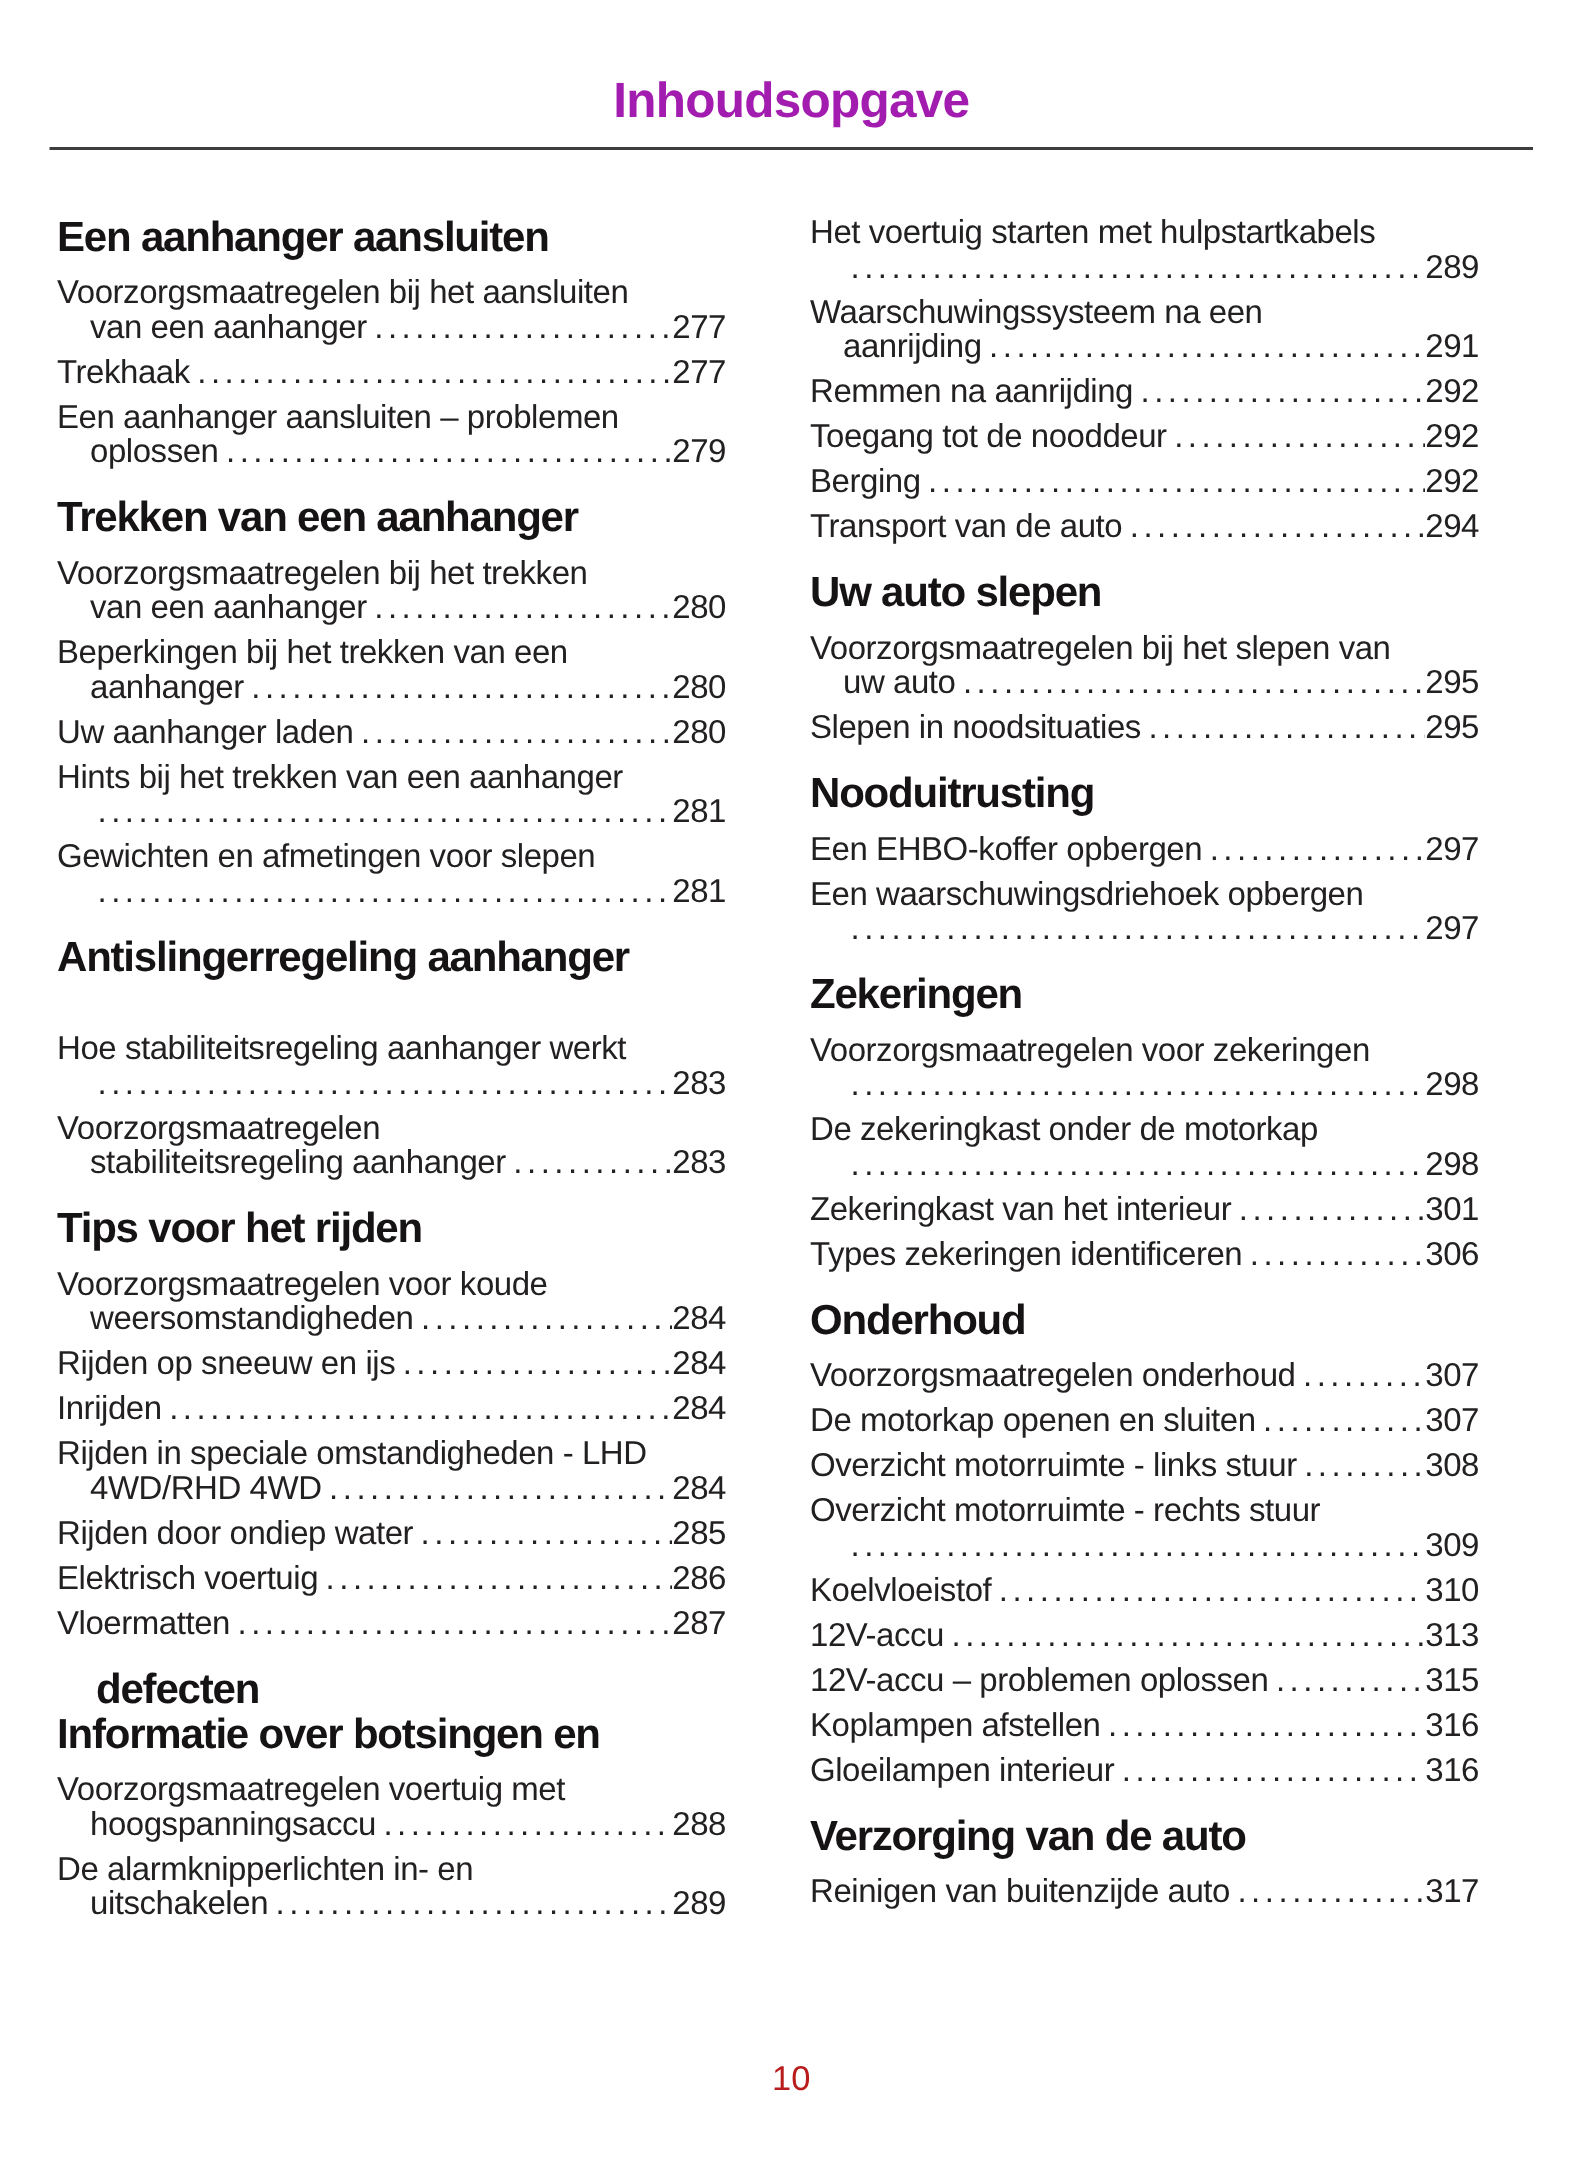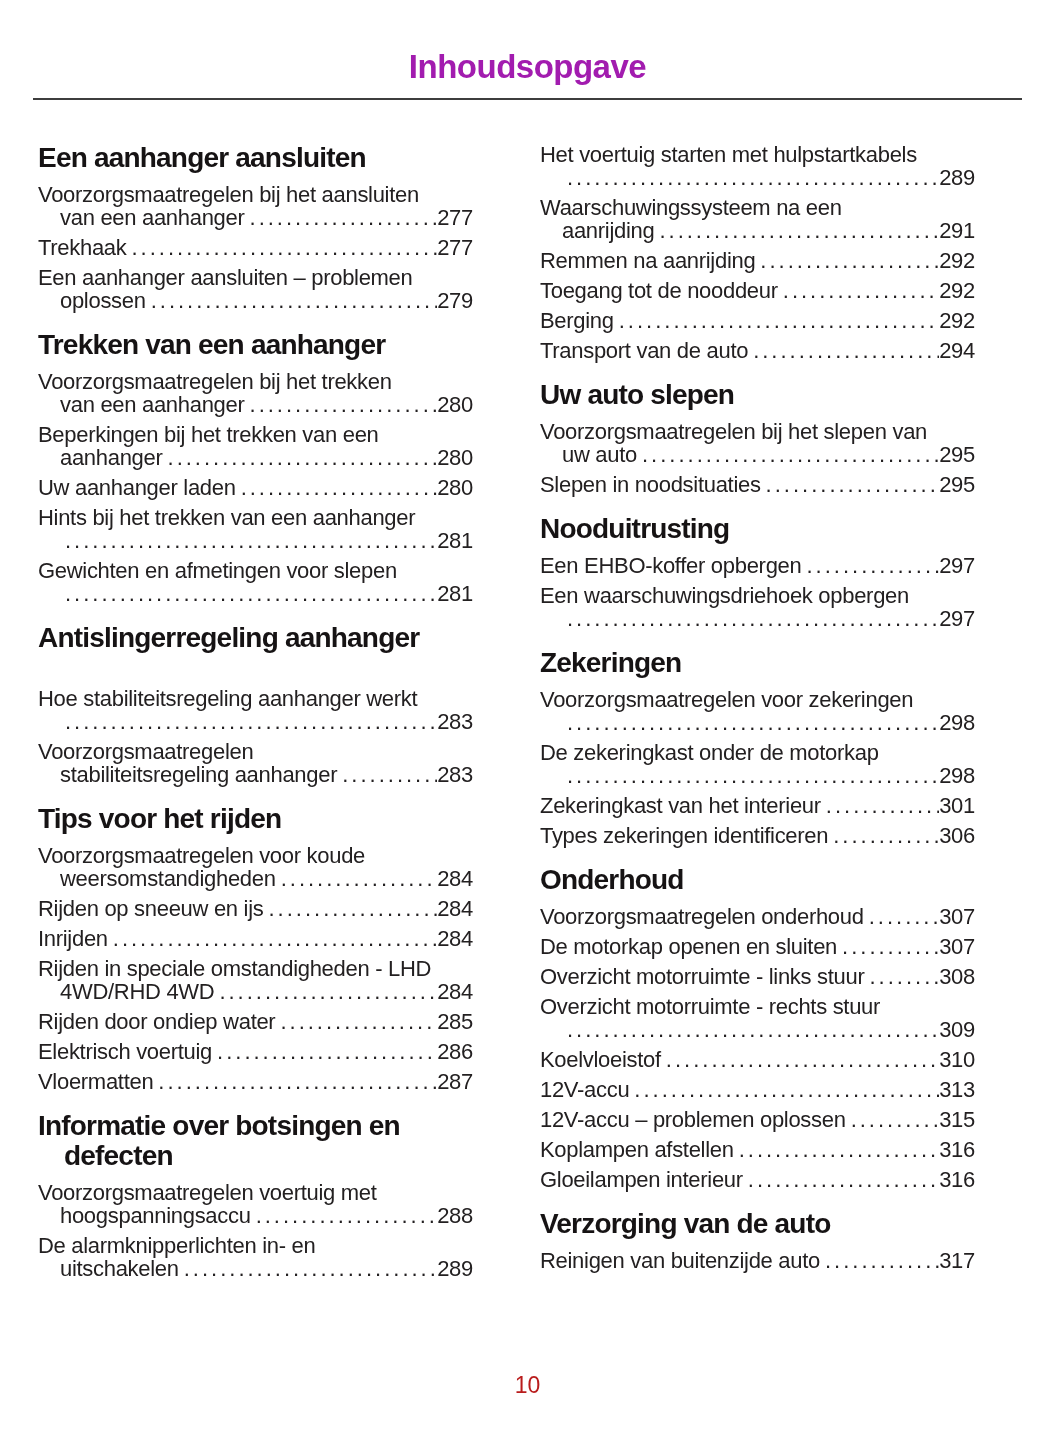--- a/index.html
+++ b/index.html
@@ -29,21 +29,21 @@
   .heading {
     margin: 18px 0 10px 0;
     font-size: 28px; font-weight: 800; line-height: 30px;
     letter-spacing: -0.8px; color: #161314;
   }
   .col section:first-child .heading { margin-top: 0; }
   .heading.space-after { margin-bottom: 34px; }
   .hline { display: block; white-space: nowrap; }
   .hline.cont { padding-left: 26px; }
 
-  .entry { margin: 0 15px 7px 0; font-size: 22px; line-height: 23px; letter-spacing: -0.3px; }
+  .entry { margin: 0 4px 7px 0; font-size: 22px; line-height: 23px; letter-spacing: -0.3px; }
   .pre { white-space: nowrap; }
   .leader { display: flex; align-items: baseline; }
   .leader.cont { padding-left: 22px; }
   .lead { white-space: nowrap; }
   .dots {
     flex: 1 1 auto; overflow: hidden; white-space: nowrap;
     padding-left: 5px; letter-spacing: 3px;
   }
   .dots::after {
     content: "....................................................................................................................................";
@@ -210,22 +210,22 @@
           <div class="entry">
             <div class="leader">
               <span class="lead">Vloermatten</span>
               <span class="dots"></span>
               <span class="pg">287</span>
             </div>
           </div>
         </section>
         <section class="section">
           <h2 class="heading">
+            <span class="hline cont">defecten</span>
             <span class="hline">Informatie over botsingen en</span>
-            <span class="hline cont">defecten</span>
           </h2>
           <div class="entry">
             <div class="pre">Voorzorgsmaatregelen voertuig met</div>
             <div class="leader cont">
               <span class="lead">hoogspanningsaccu</span>
               <span class="dots"></span>
               <span class="pg">288</span>
             </div>
           </div>
           <div class="entry">

